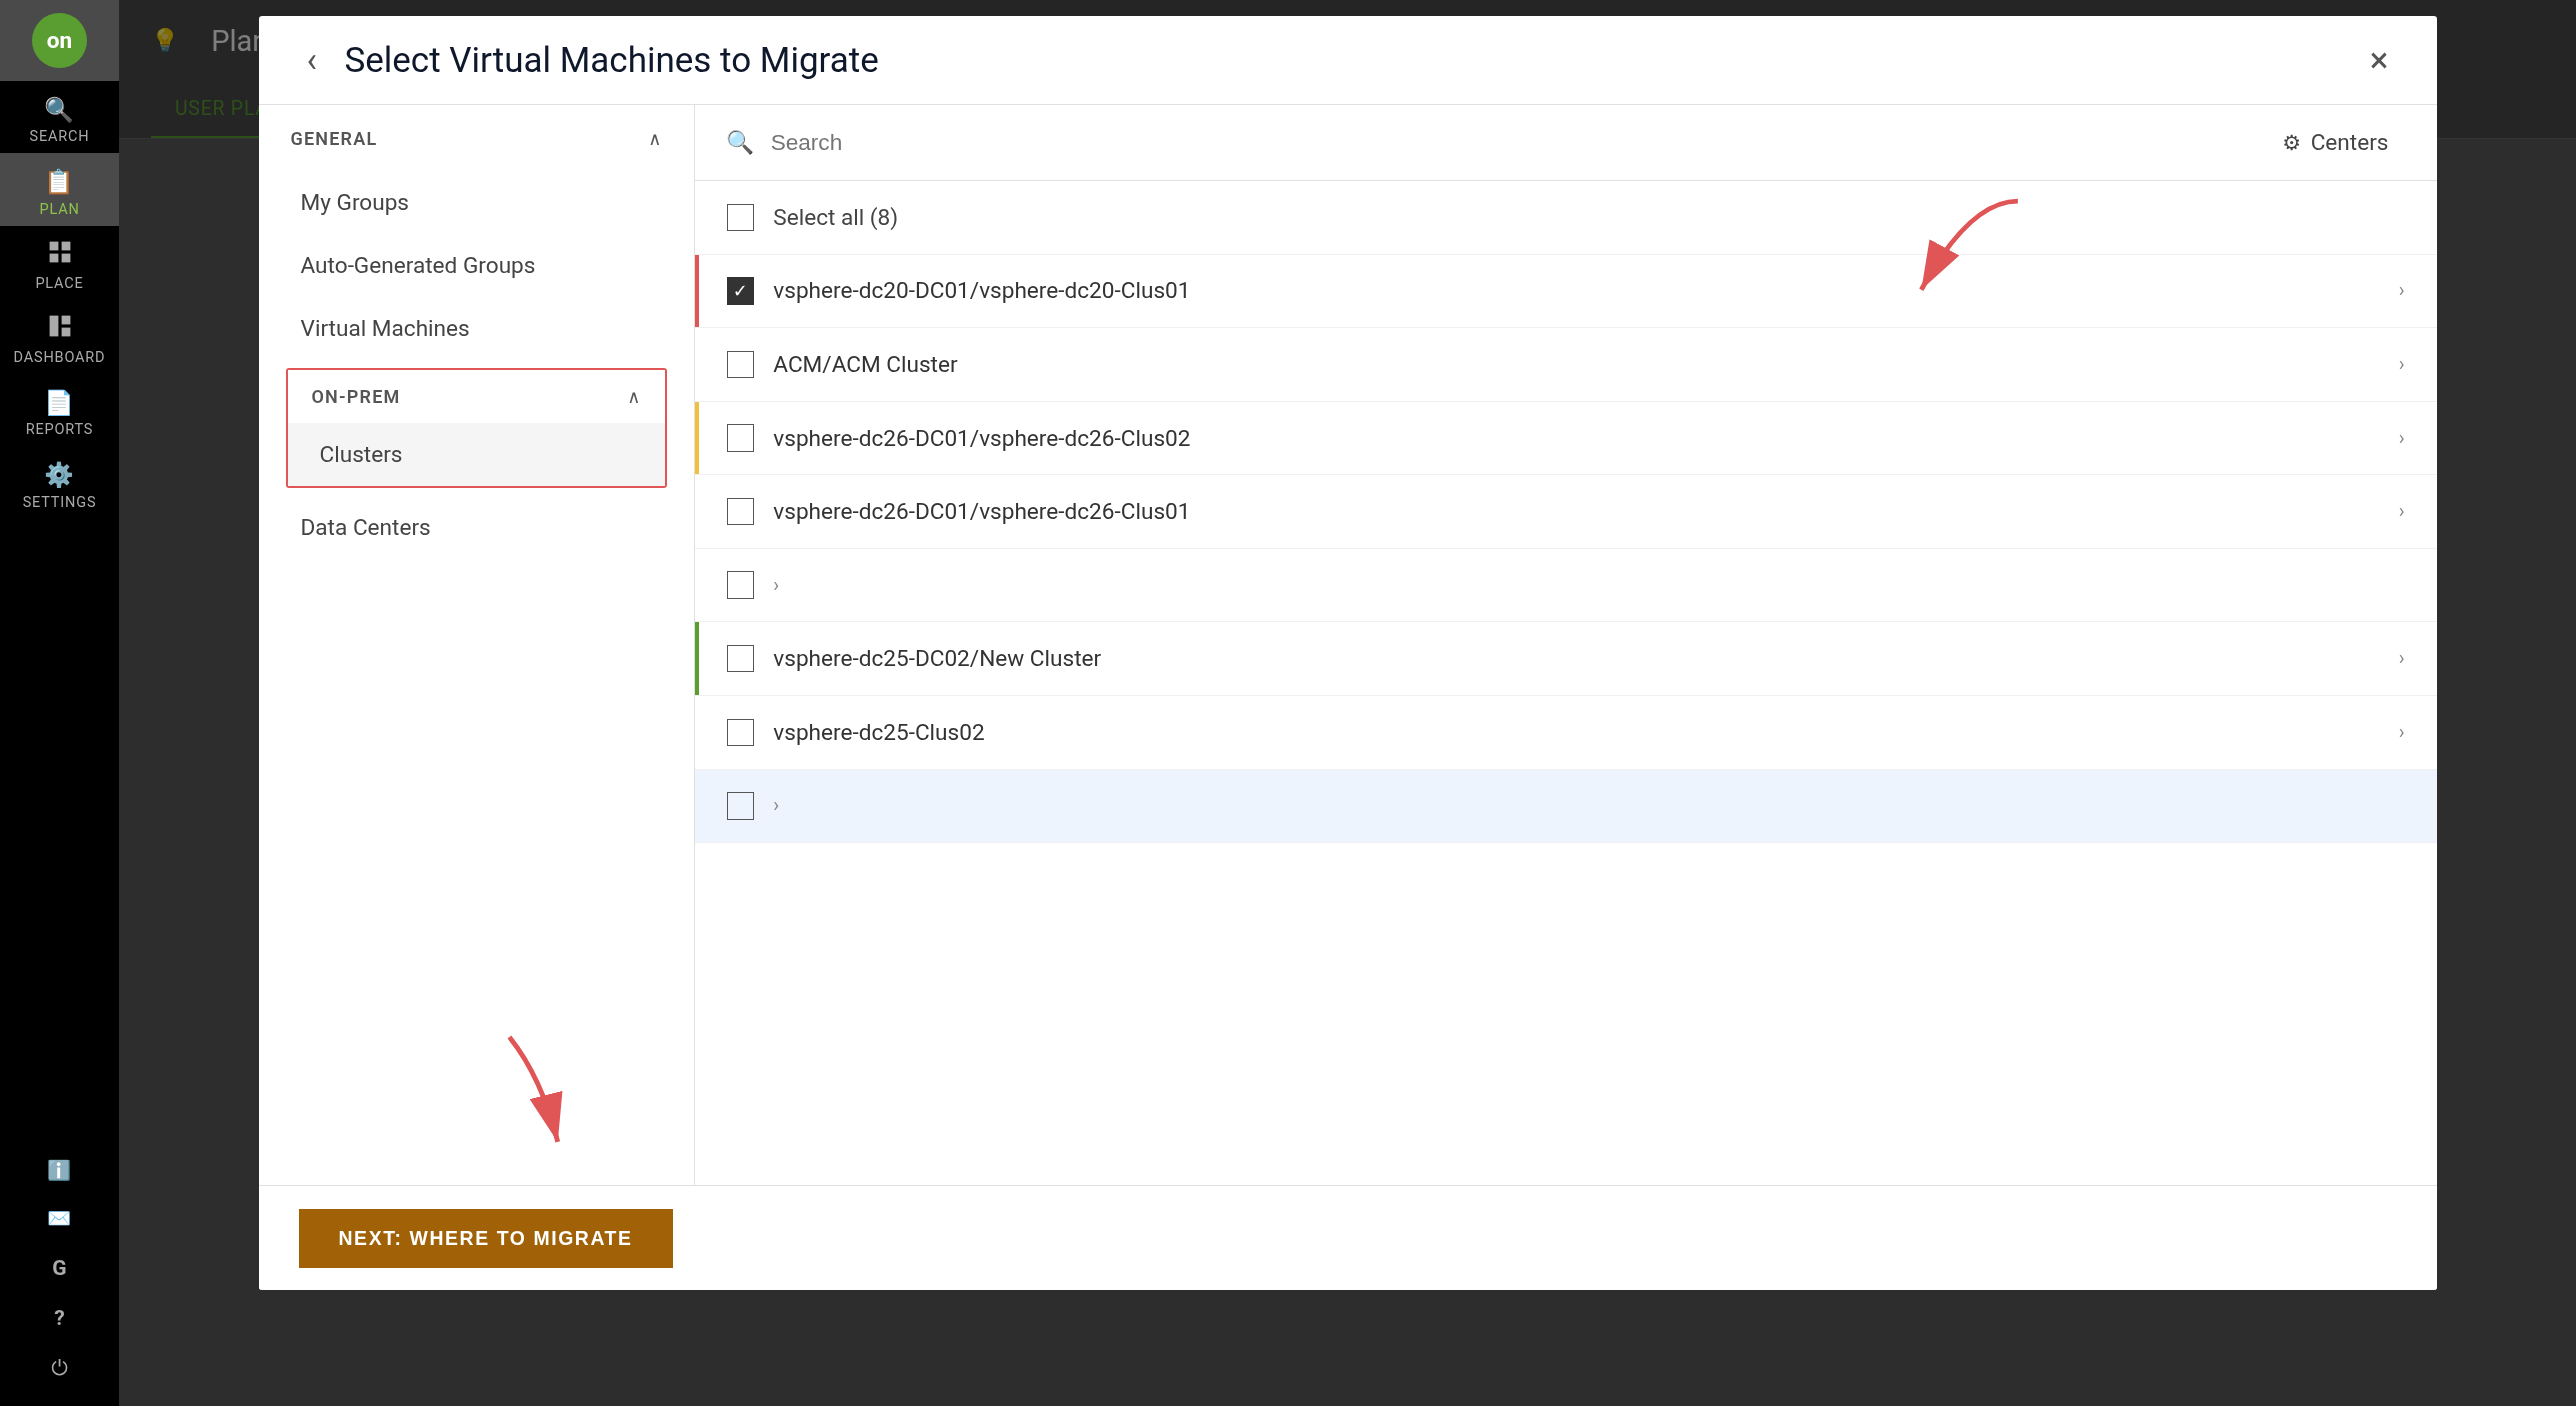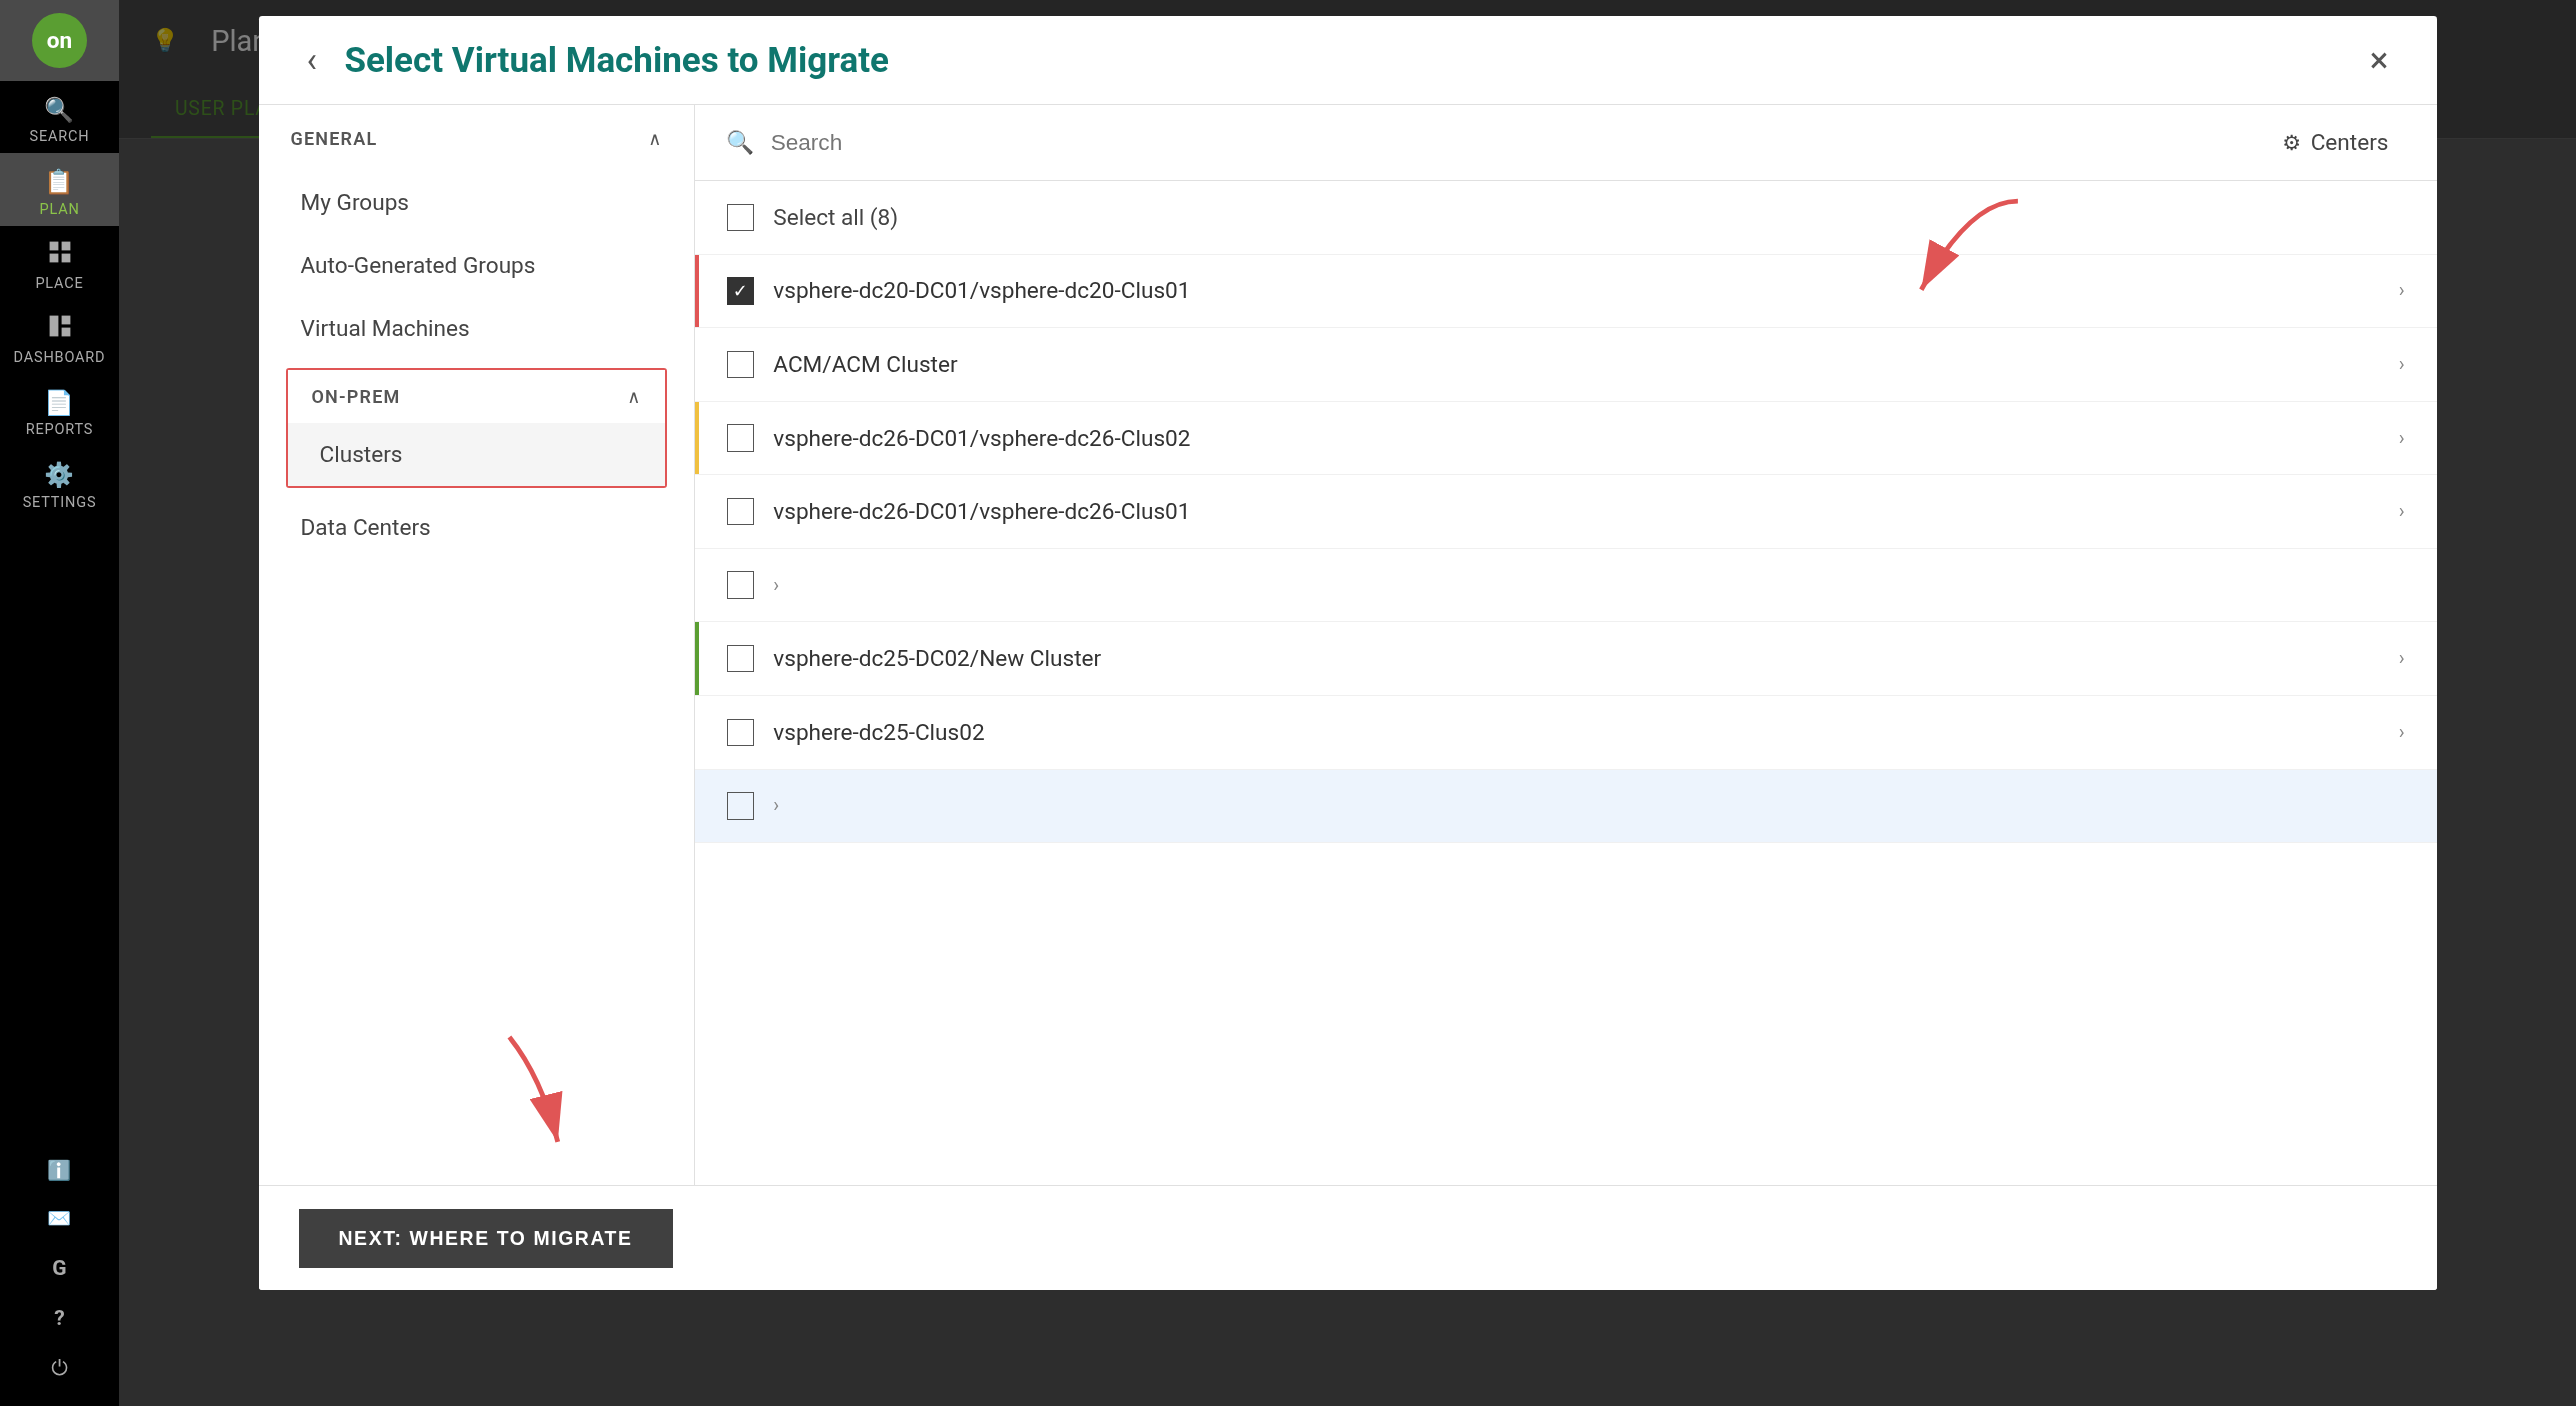--- a/index.html
+++ b/index.html
@@ -166,22 +166,22 @@
 
     .modal-back-btn {
       font-size: 24px;
       color: #555;
       cursor: pointer;
       padding: 8px;
     }
 
     .modal-title {
       font-size: 35px;
-      font-weight: 700;
-      color: #0f766e;
+      font-weight: 400;
+      color: #0f172a;
       flex: 1;
     }
 
     .modal-close-btn {
       font-size: 29px;
       color: #555;
       cursor: pointer;
       padding: 8px;
     }
 
@@ -390,21 +390,21 @@
       border-top: 0.8px solid #e0e0e0;
       padding: 24px 40px;
       display: flex;
       align-items: center;
       flex-shrink: 0;
       height: 105px;
       background: white;
     }
 
     .next-btn {
-      background: #404040;
+      background: #a16207;
       color: white;
       font-size: 19.4px;
       font-weight: 600;
       letter-spacing: 1.6px;
       padding: 18px 40px;
       border: none;
       cursor: pointer;
       text-transform: uppercase;
     }
   </style>

